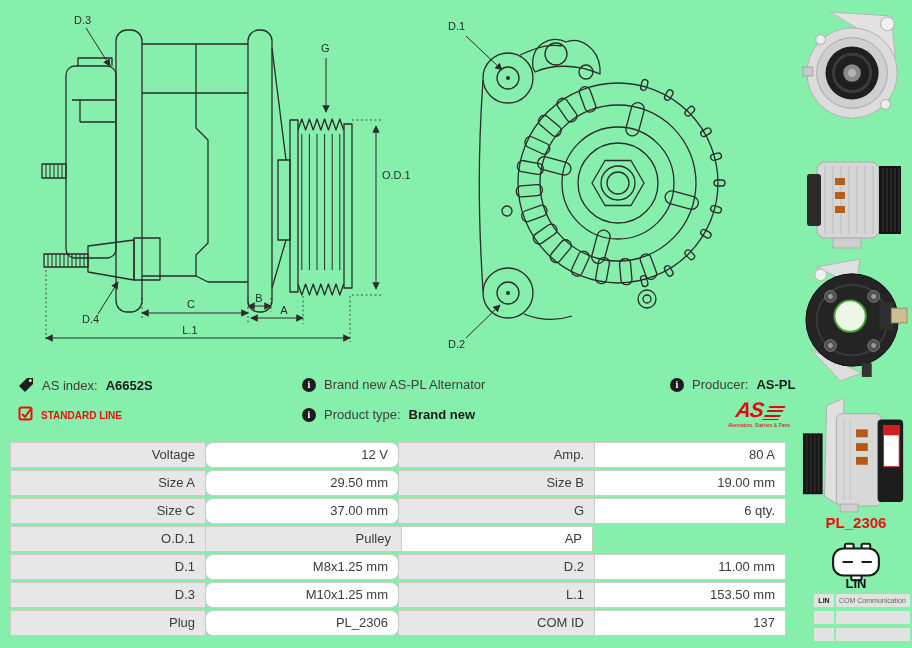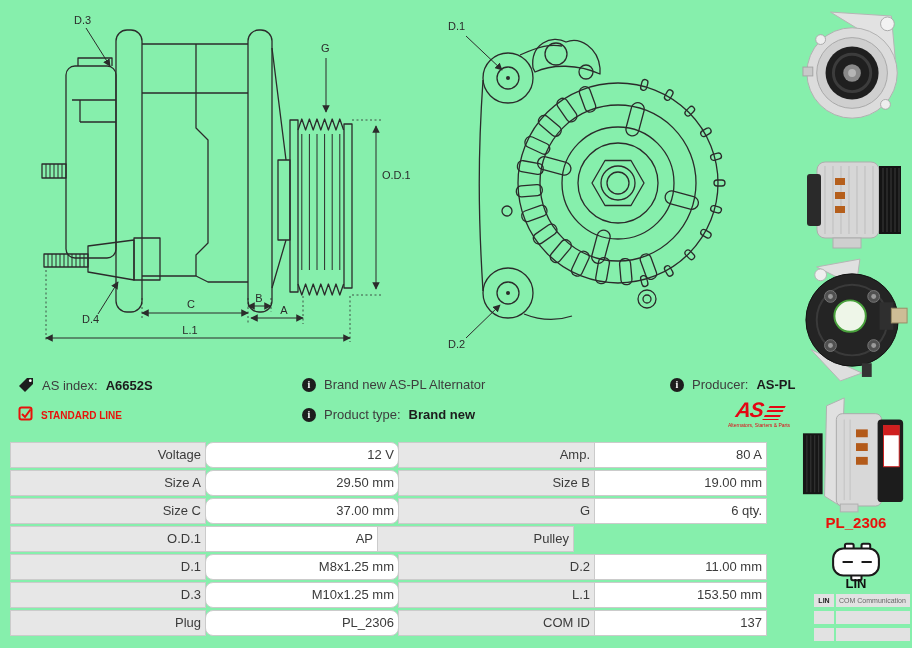--- a/index.html
+++ b/index.html
@@ -36,25 +36,25 @@
                      letter-spacing:-1px; transform:skewX(-8deg); line-height:1; }
   .as-logo .stripes { width:16px; height:14px; margin-left:3px;
                       background:repeating-linear-gradient(to bottom,#e30613 0 2px,transparent 2px 4.3px);
                       transform:skewX(-28deg); }
   .as-logo .tag { font-size:5px; color:#e30613; margin-top:2px; white-space:nowrap; }
 
   
   .spec-table { position:absolute; left:10px; top:442px; width:776px; }
   .spec-row { display:flex; margin-bottom:2px; }
   .spec-row .cell { height:26px; line-height:24px; font-size:13px; color:#3b3b3b;
-                    text-align:right; padding-right:4px; border:1px solid #cbcbcb; }
+                    text-align:right; padding-right:10px; border:1px solid #cbcbcb; }
   .spec-row .cell + .cell { margin-left:-1px; }
   .cell.label { background:#e7e7e7; }
   .cell.value { background:#ffffff; }
-  .c1{width:196px;} .c2{width:194px;border-radius:8px;} .c3{width:197px;} .c4{width:173px;}
+  .c1{width:196px;} .c2{width:194px;border-radius:8px;} .c3{width:197px;} .c4{width:192px;}
 
   
   .plug-code { position:absolute; left:800px; top:514px; width:112px; text-align:center;
                font-size:15px; font-weight:bold; color:#e8120b; }
   .plug-icon { position:absolute; left:826px; top:538px; width:60px; height:48px; }
   .plug-label { position:absolute; left:800px; top:576px; width:112px; text-align:center;
                 font-size:13px; font-weight:bold; color:#111; }
   .com-table { position:absolute; left:814px; top:594px; width:96px; }
   .com-row { display:flex; margin-bottom:4px; }
   .com-key { width:20px; height:13px; background:#e2e2e2; font-size:7px; font-weight:bold;
@@ -316,22 +316,22 @@
         <div class="cell value c4">19.00 mm</div>
       </div>
       <div class="spec-row">
         <div class="cell label c1">Size C</div>
         <div class="cell value c2">37.00 mm</div>
         <div class="cell label c3">G</div>
         <div class="cell value c4">6 qty.</div>
       </div>
       <div class="spec-row">
         <div class="cell label c1">O.D.1</div>
+        <div class="cell label c3">Pulley</div>
         <div class="cell value c4">AP</div>
-        <div class="cell label c3">Pulley</div>
       </div>
       <div class="spec-row">
         <div class="cell label c1">D.1</div>
         <div class="cell value c2">M8x1.25 mm</div>
         <div class="cell label c3">D.2</div>
         <div class="cell value c4">11.00 mm</div>
       </div>
       <div class="spec-row">
         <div class="cell label c1">D.3</div>
         <div class="cell value c2">M10x1.25 mm</div>

